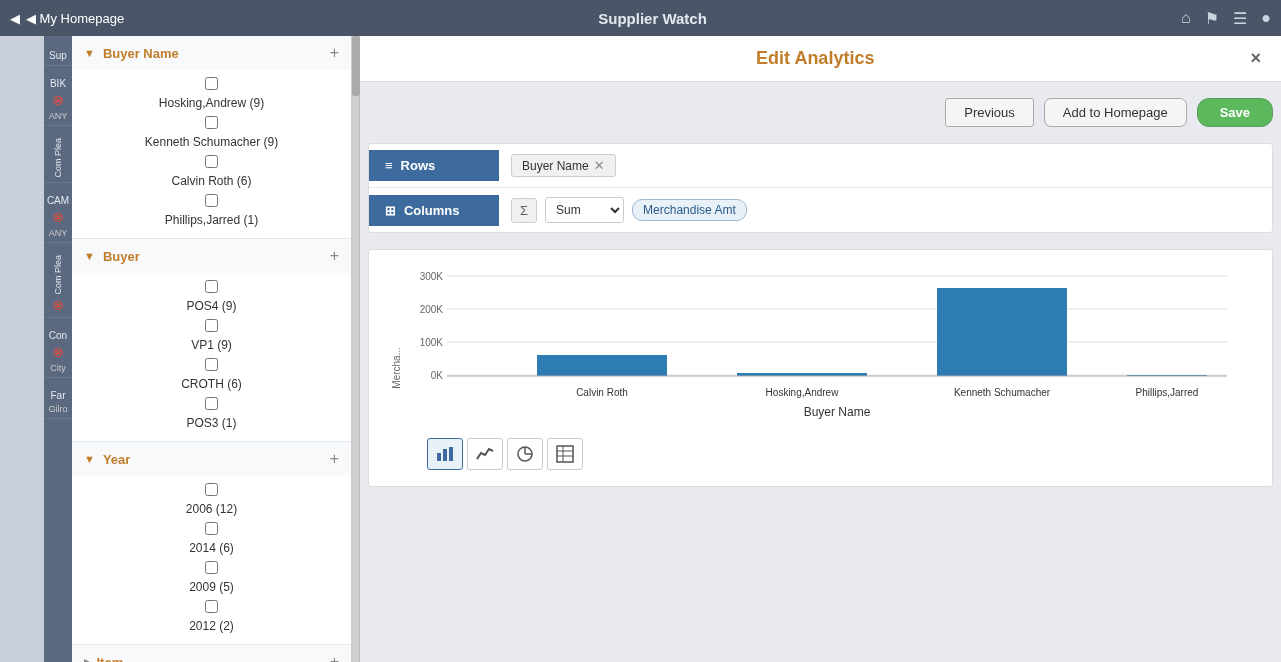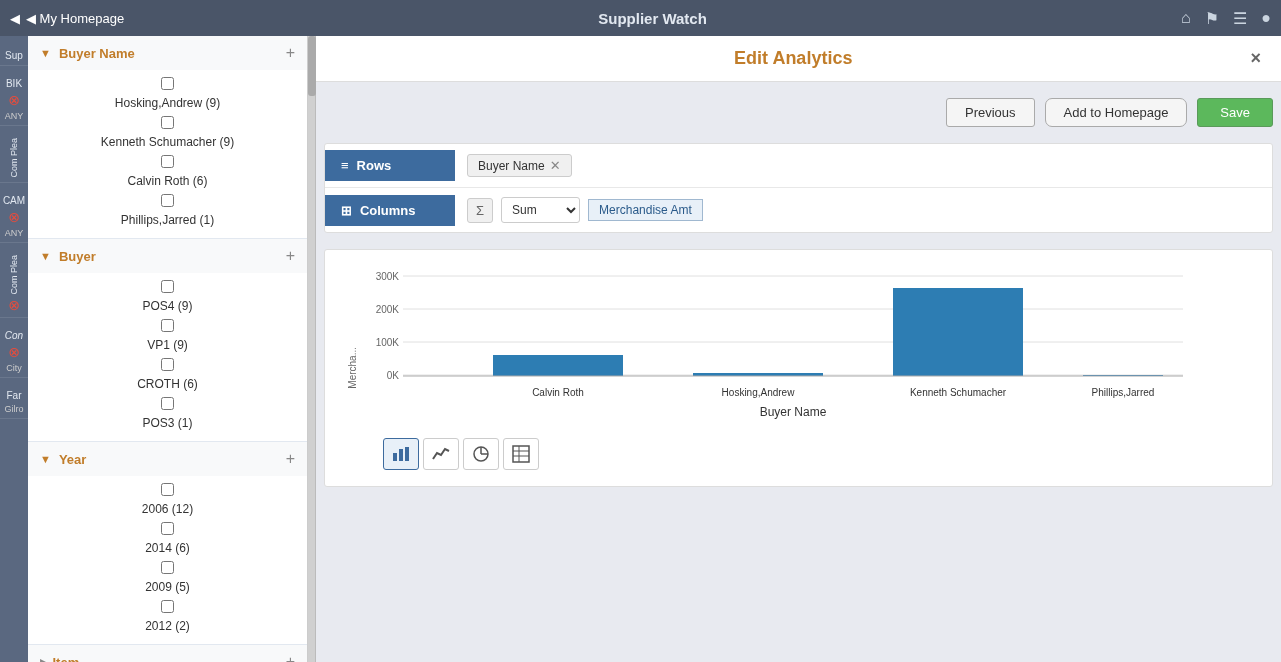--- a/index.html
+++ b/index.html
@@ -9,21 +9,21 @@
     .top-nav {
       display: flex; align-items: center; background: #4a5568; height: 36px; padding: 0 10px;
       color: white; justify-content: space-between;
     }
     .top-nav-left { display: flex; align-items: center; gap: 6px; cursor: pointer; }
     .top-nav-title { font-size: 15px; font-weight: bold; color: #e2e8f0; flex: 1; text-align: center; }
     .top-nav-right { display: flex; align-items: center; gap: 14px; }
     .top-nav-icon { color: #cbd5e0; font-size: 16px; cursor: pointer; }
 
     
-    .main-layout { display: flex; height: calc(662px - 36px); }
+    .main-layout { display: flex; height: calc(662px - 36px); margin-left: 44px; }
 
     
     .left-sidebar-bg {
       width: 28px; background: #5a6880; display: flex; flex-direction: column; align-items: center;
       padding-top: 10px; gap: 8px; position: relative;
     }
 
     
     .filter-panel {
       width: 280px; background: white; border-right: 1px solid #ccc; overflow-y: auto;
@@ -65,21 +65,21 @@
     .btn-previous {
       padding: 6px 18px; border: 1px solid #aaa; background: #f5f5f5; color: #333;
       font-size: 13px; cursor: pointer; border-radius: 3px;
     }
     .btn-add-homepage {
       padding: 6px 18px; border: 1px solid #aaa; background: #f5f5f5; color: #333;
       font-size: 13px; cursor: pointer; border-radius: 7px;
     }
     .btn-save {
       padding: 6px 22px; border: 1px solid #5a9a5a; background: #5cb85c; color: white;
-      font-size: 13px; cursor: pointer; border-radius: 3px; font-weight: normal;
+      font-size: 13px; cursor: pointer; border-radius: 12px; font-weight: bold;
     }
 
     
     .pivot-config {
       background: white; border: 1px solid #ddd; border-radius: 3px; margin-bottom: 16px;
     }
     .pivot-row {
       display: flex; align-items: center; min-height: 44px; border-bottom: 1px solid #e8e8e8;
     }
     .pivot-row:last-child { border-bottom: none; }
@@ -98,21 +98,21 @@
 
     .aggregation-select {
       border: 1px solid #ccc; border-radius: 3px; padding: 4px 6px; font-size: 12px;
       background: white; color: #333; cursor: pointer;
     }
     .sigma-box {
       background: #f0f0f0; border: 1px solid #ccc; border-radius: 3px; padding: 4px 8px;
       font-size: 13px; color: #666;
     }
     .field-blue-tag {
-      background: #e8f0f8; border: 1px solid #a0b8d0; border-radius: 0;
+      background: #e8f0f8; border: 1px solid #a0b8d0; border-radius: 10px;
       padding: 3px 10px; font-size: 12px; color: #2a5a8a;
     }
 
     
     .chart-container {
       background: white; border: 1px solid #ddd; border-radius: 3px; padding: 16px;
     }
     .chart-wrapper {
       display: flex; gap: 0;
     }
@@ -176,21 +176,21 @@
     <div class="left-bg-item">
       <span style="font-size:10px;color:#e2e8f0;">CAM</span>
       <span class="red-x">⊗</span>
       <span style="font-size:9px;color:#ccc;">ANY</span>
     </div>
     <div class="left-bg-item">
       <span style="font-size:9px;color:#e2e8f0;writing-mode:vertical-rl;transform:rotate(180deg);">Com Plea</span>
       <span class="red-x">⊗</span>
     </div>
     <div class="left-bg-item">
-      <span style="font-size:10px;color:#e2e8f0;font-style:italic;">Con</span>
+      <span style="font-size:10px;color:#e2e8f0;">Con</span>
       <span class="red-x">⊗</span>
       <span style="font-size:9px;color:#ccc;">City</span>
     </div>
     <div class="left-bg-item">
       <span style="font-size:10px;color:#e2e8f0;">Far</span>
       <span style="font-size:9px;color:#ccc;">Gilro</span>
     </div>
   </div>
 
   <div class="filter-panel">

